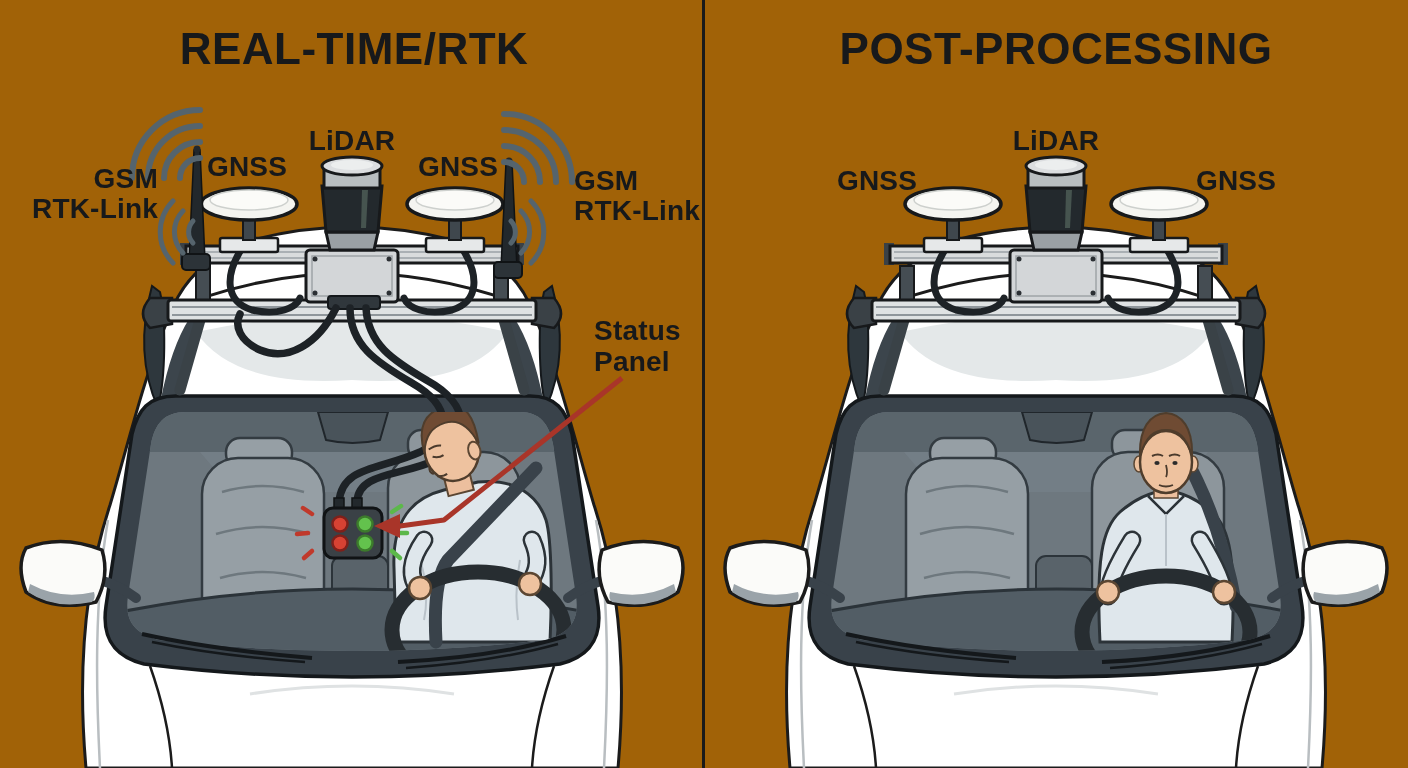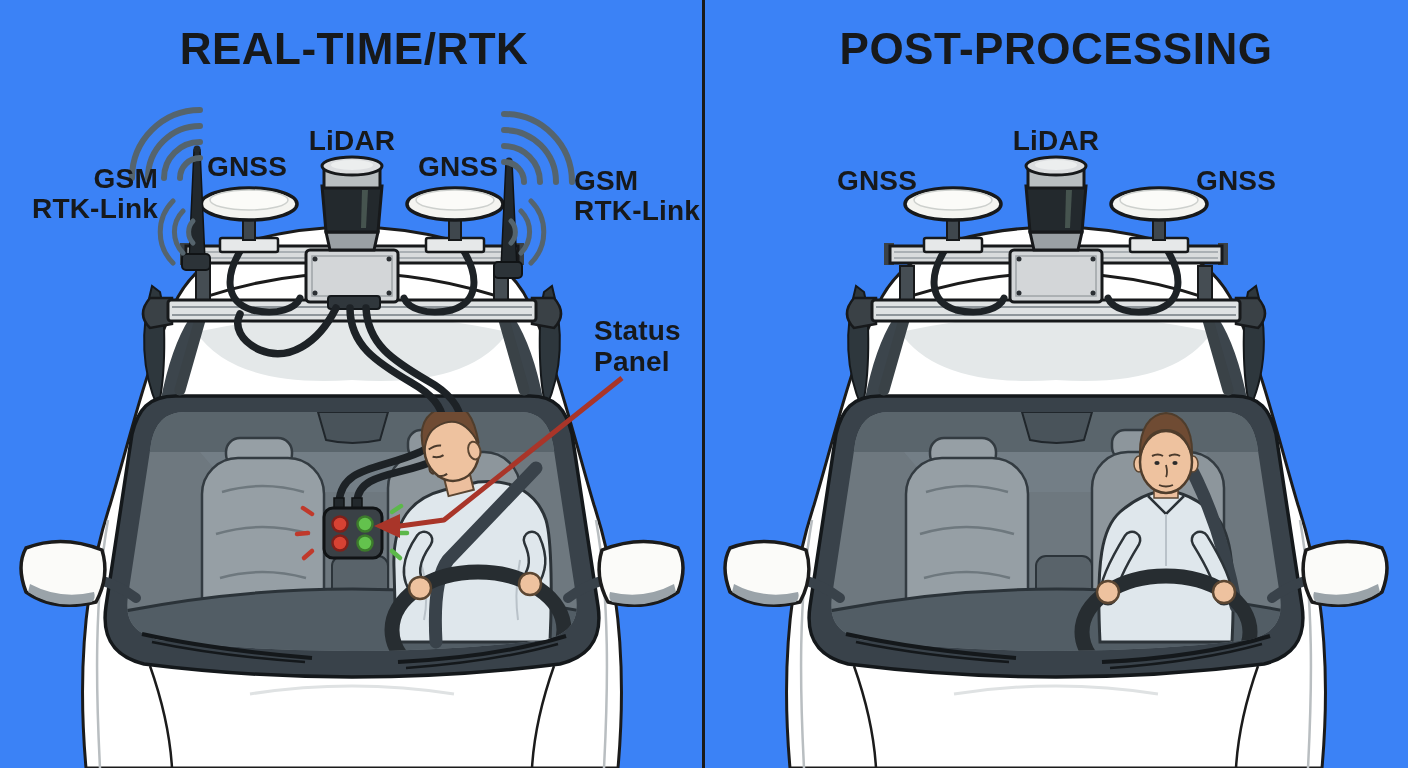--- a/index.html
+++ b/index.html
@@ -1,16 +1,16 @@
 <!DOCTYPE html>
 <html><head>
 <meta charset="utf-8">
 <style>
   html,body{margin:0;padding:0;background:#ffffff;}
-  .figure{position:relative;width:1408px;height:768px;background:#3b82f6;overflow:hidden;
+  .figure{position:relative;width:1408px;height:768px;background:#a16207;overflow:hidden;
           font-family:"Liberation Sans", sans-serif;}
   .panel{position:absolute;top:0;width:704px;height:768px;}
   .panel.left{left:0;}
   .panel.right{left:704px;}
   .divider{position:absolute;left:702px;top:0;width:3px;height:768px;background:#1a1a1a;}
   svg{display:block;}
   text{fill:#17191b;}
   .title-text{font-size:44px;font-weight:bold;letter-spacing:.5px;}
   .label-text{font-size:28px;font-weight:bold;letter-spacing:.2px;}
 </style>

